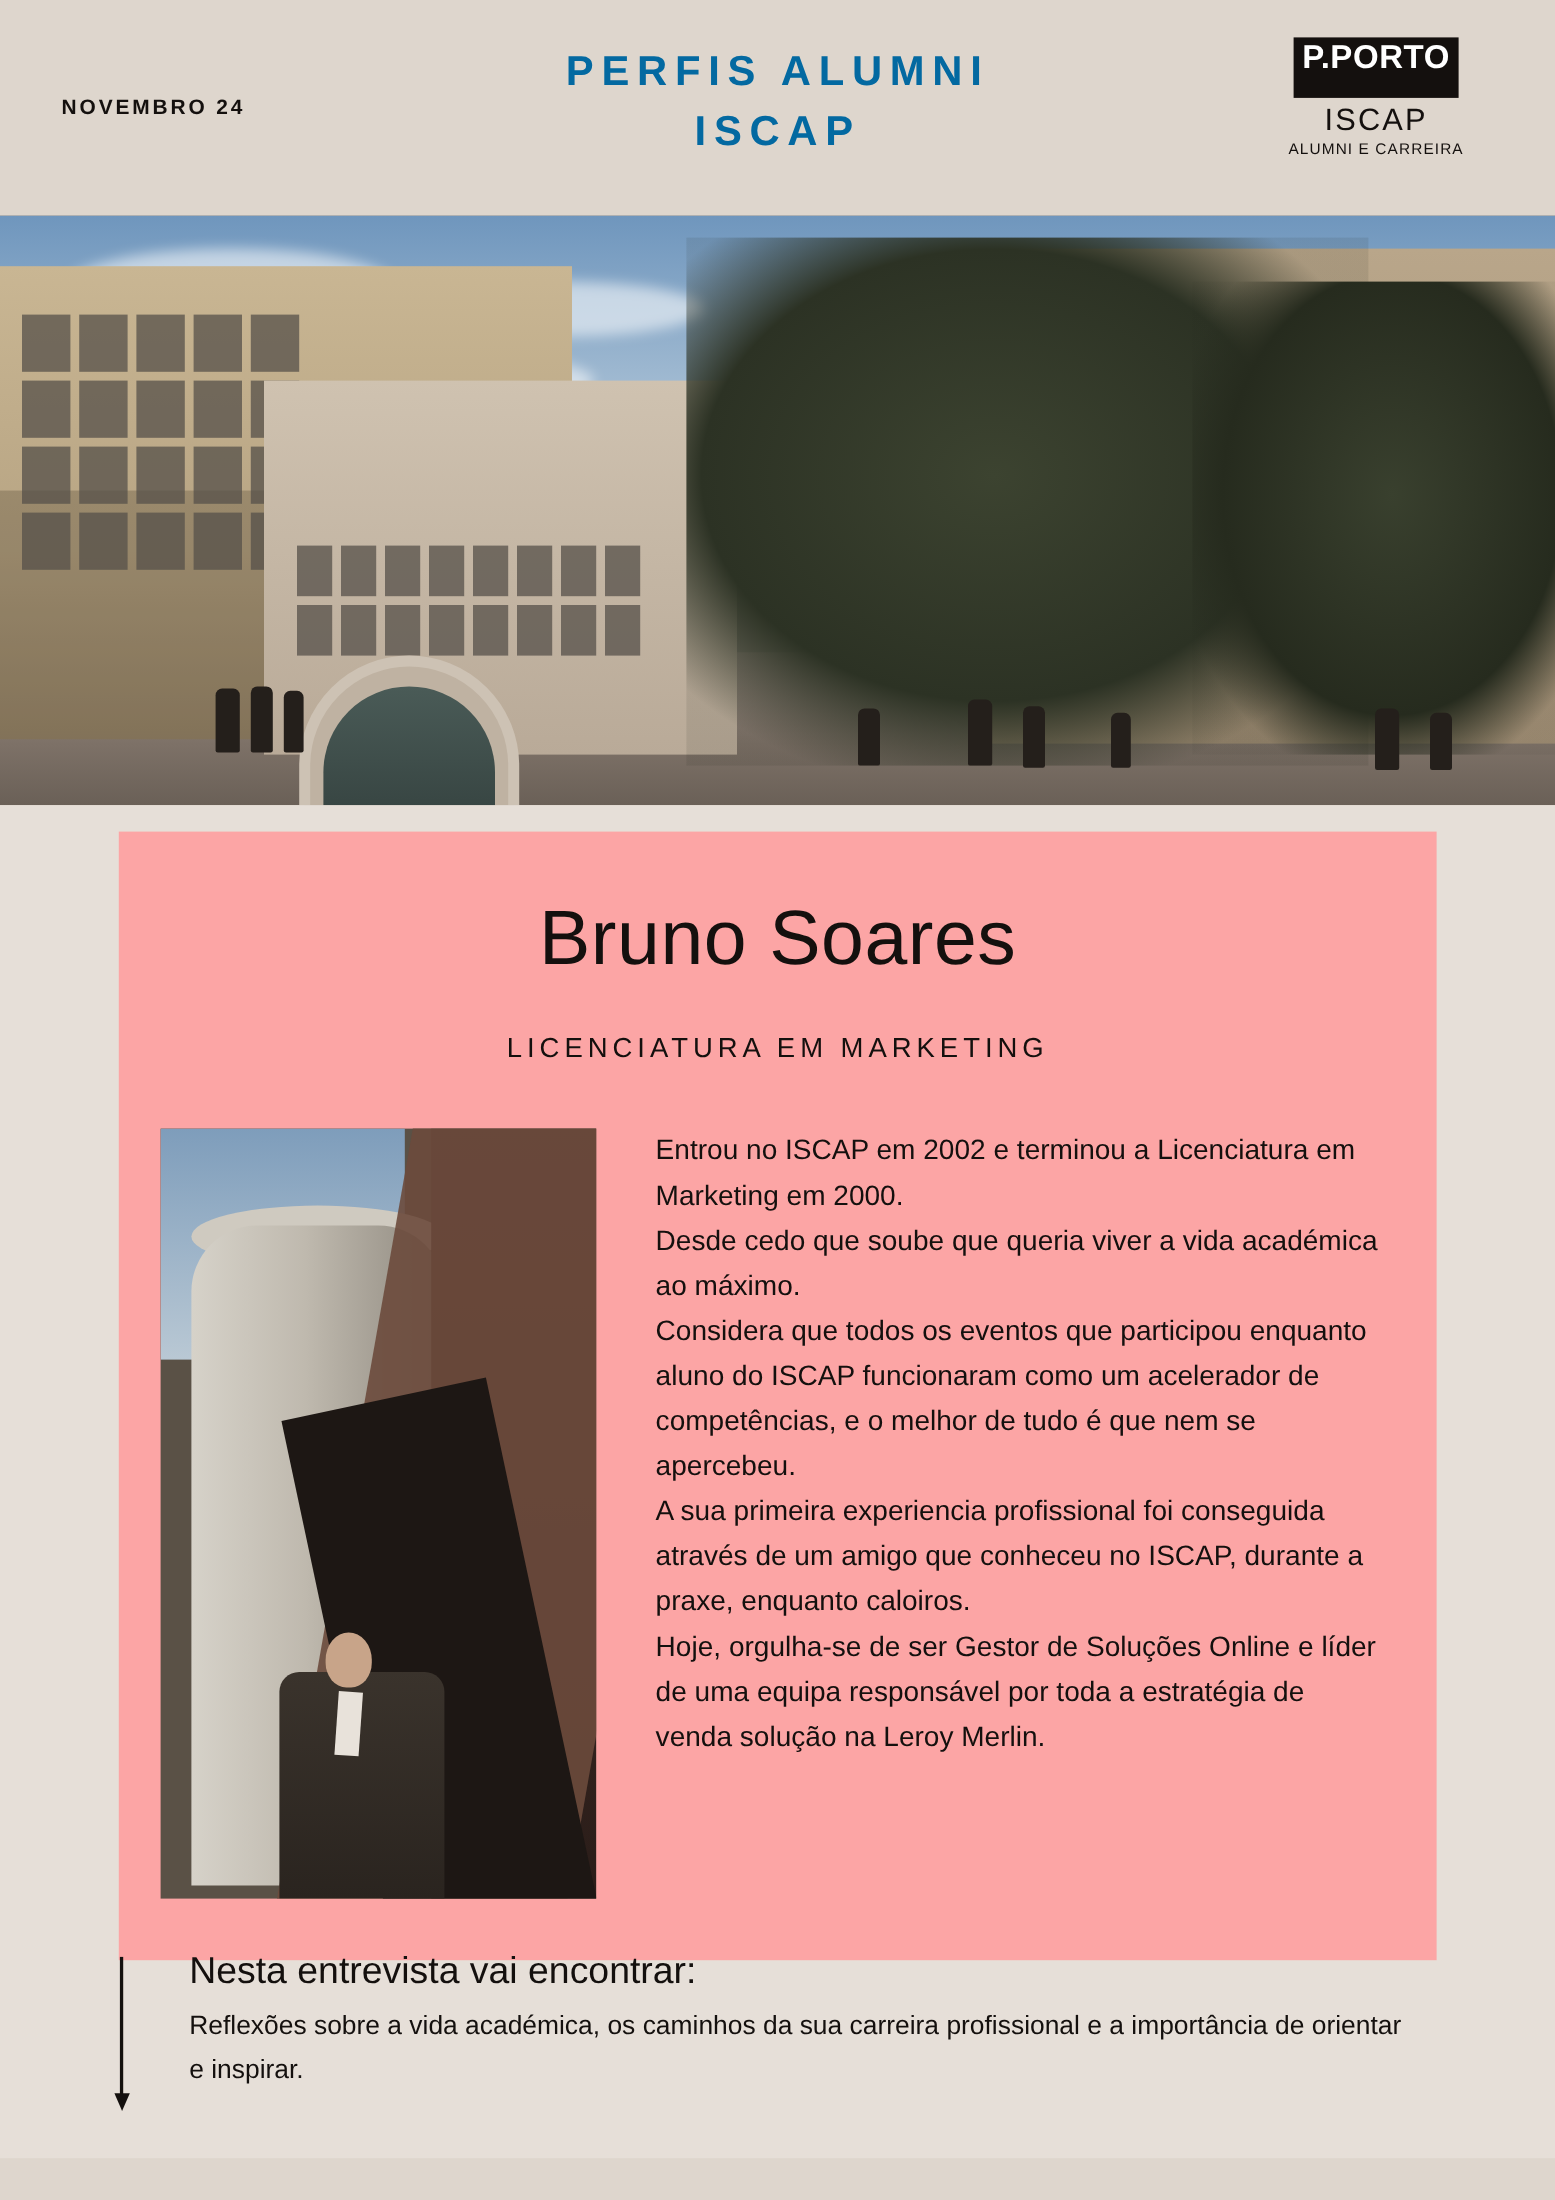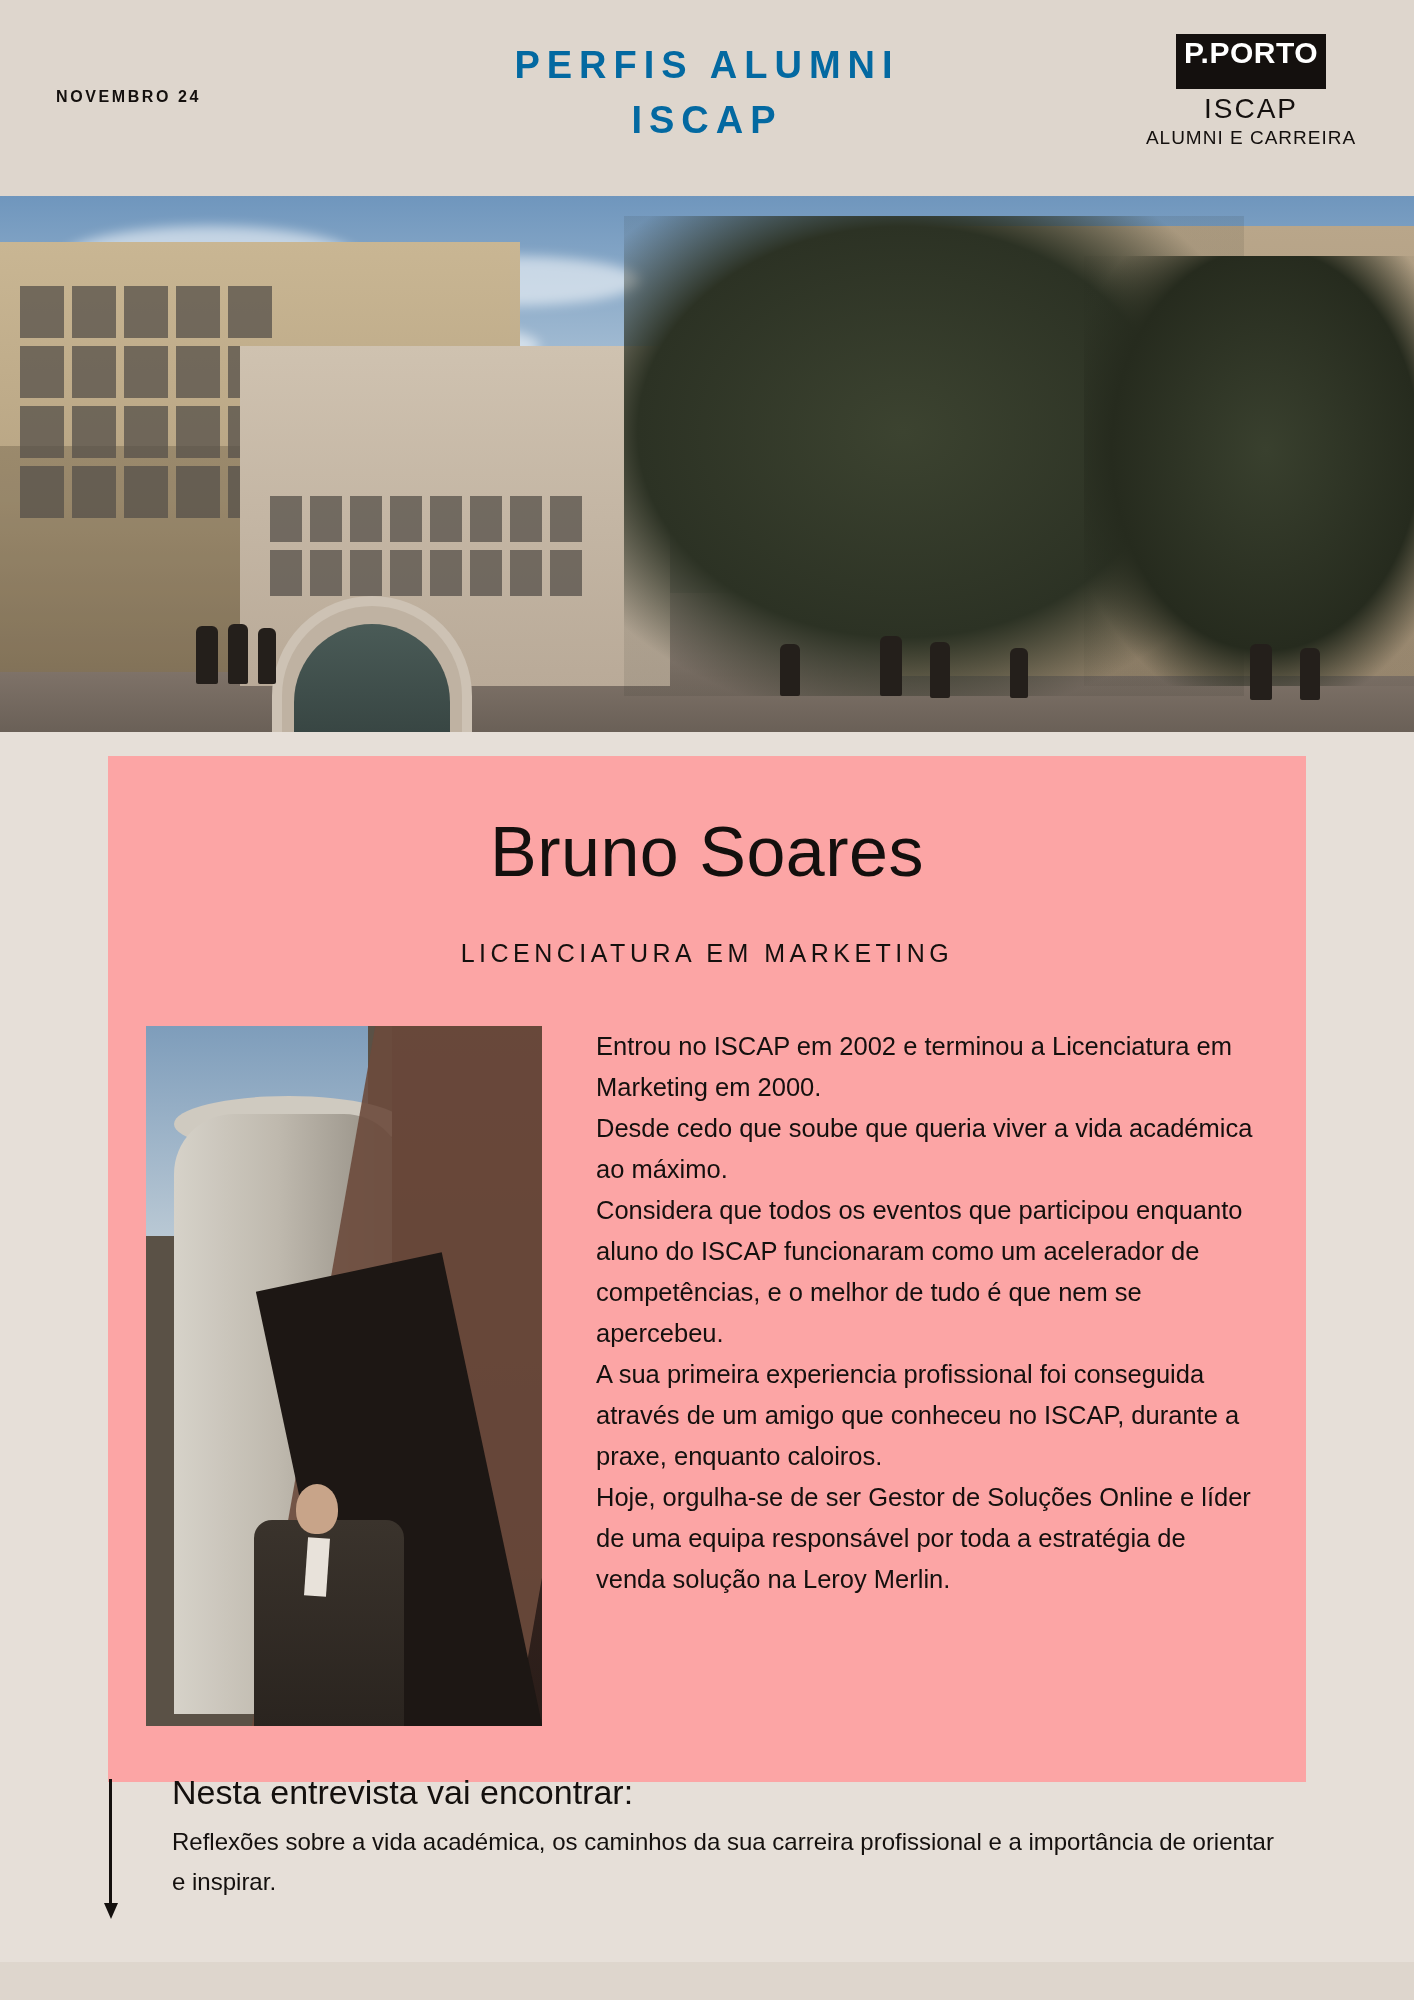--- a/index.html
+++ b/index.html
@@ -25,21 +25,21 @@
   .header {
     position: relative;
     height: 196px;
     background: #ded6cd;
     box-sizing: border-box;
   }
   .header-date {
     position: absolute;
     left: 56px;
     top: 88px;
-    font-size: 16px;
+    font-size: 19px;
     letter-spacing: 2.6px;
     font-weight: bold;
     color: #14100e;
   }
   .header-title {
     position: absolute;
     left: 0;
     right: 0;
     top: 38px;
     text-align: center;
@@ -74,21 +74,21 @@
     display: inline-block;
     line-height: 1;
   }
   .logo-mid {
     font-size: 28px;
     letter-spacing: 2px;
     margin-top: 4px;
     line-height: 1.15;
   }
   .logo-bot {
-    font-size: 19px;
+    font-size: 14px;
     letter-spacing: 1px;
     margin-top: 2px;
     line-height: 1.15;
   }
 
   
   .hero {
     position: relative;
     height: 536px;
     overflow: hidden;

